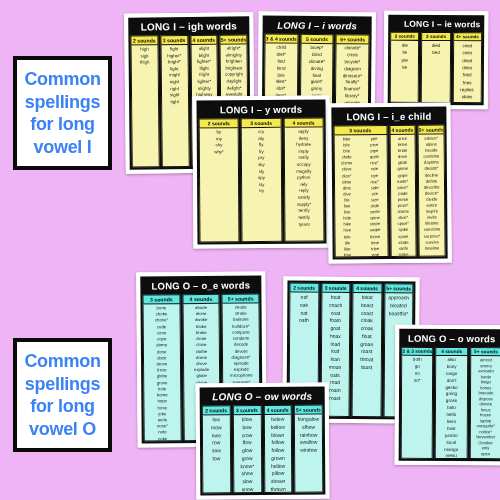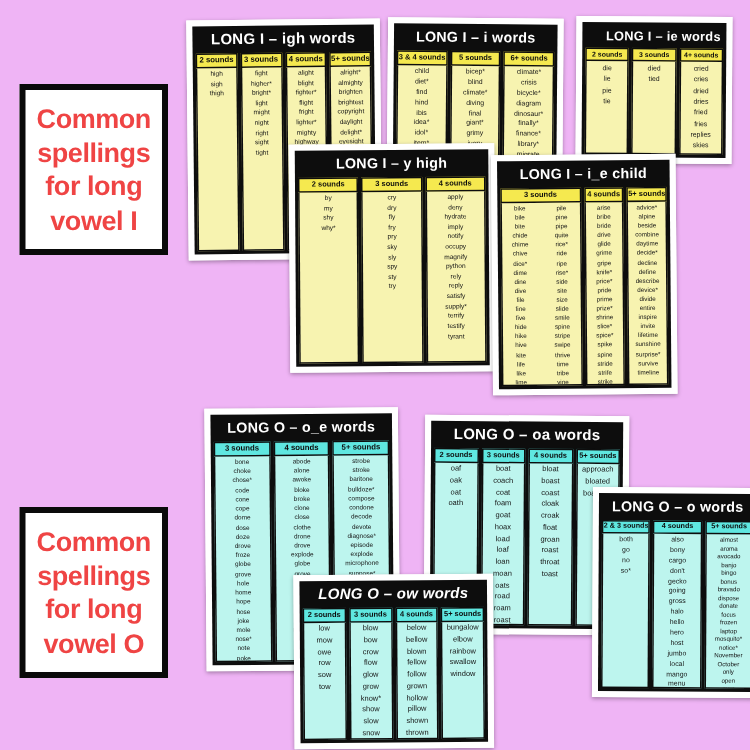--- a/index.html
+++ b/index.html
@@ -18,21 +18,21 @@
     border:4px solid #0a0a0a;
     box-sizing:border-box;
     display:flex;align-items:center;justify-content:center;
     text-align:center;
     padding:6px 4px;
   }
   .banner-text{
     font-weight:bold;
     font-size:18px;
     line-height:1.25;
-    color:#ef4444;
+    color:#3b82f6;
     letter-spacing:-0.3px;
   }
 
   
   .card{
     position:absolute;
     background:#ffffff;
     border:2px solid #ffffff;
     box-sizing:border-box;
     box-shadow:0 1px 3px rgba(0,0,0,.35);
@@ -165,21 +165,21 @@
               <div>fighting</div>
               <div>fortnight</div>
             </div>
         </div>
       </div>
     </div>
   </div>
 
   <div class="card theme-yellow" style="left:258px;top:12px;width:117px;height:176px;transform:rotate(0.5deg);z-index:3;">
     <div class="card-inner">
-      <div class="card-title" style="font-size:9.5px;">LONG I – i words</div>
+      <div class="card-title" style="font-size:9.5px;font-style:italic;">LONG I – i words</div>
       <div class="cols">
         <div class="col">
           <div class="col-head" style="font-size:5px;">3 &amp; 4 sounds</div>
           <div class="col-body" style="font-size:4.6px;line-height:1.5;">
               <div>child</div>
               <div>diet*</div>
               <div>find</div>
               <div>hind</div>
               <div>ibis</div>
               <div>idea*</div>
@@ -275,21 +275,21 @@
               <div>skies</div>
               <div>tried</div>
             </div>
         </div>
       </div>
     </div>
   </div>
 
   <div class="card theme-yellow" style="left:193px;top:96px;width:137px;height:152px;transform:rotate(-0.4deg);z-index:4;">
     <div class="card-inner">
-      <div class="card-title" style="font-size:9.5px;">LONG I – y high</div>
+      <div class="card-title" style="font-size:9.5px;">LONG I – y words</div>
       <div class="cols">
         <div class="col">
           <div class="col-head" style="font-size:5px;">2 sounds</div>
           <div class="col-body" style="font-size:4.4px;line-height:1.5;">
               <div>by</div>
               <div>my</div>
               <div>shy</div>
               <div>why*</div>
             </div>
         </div>
@@ -513,21 +513,20 @@
               <div>tombstone</div>
               <div>wardrobe</div>
             </div>
         </div>
       </div>
     </div>
   </div>
 
   <div class="card theme-aqua" style="left:283px;top:277px;width:136px;height:146px;transform:rotate(0.4deg);z-index:3;">
     <div class="card-inner">
-      <div class="card-title" style="font-size:10px;">LONG O – oa words</div>
       <div class="cols">
         <div class="col">
           <div class="col-head" style="font-size:5px;">2 sounds</div>
           <div class="col-body" style="font-size:5px;line-height:1.55;">
               <div>oaf</div>
               <div>oak</div>
               <div>oat</div>
               <div>oath</div>
             </div>
         </div>

